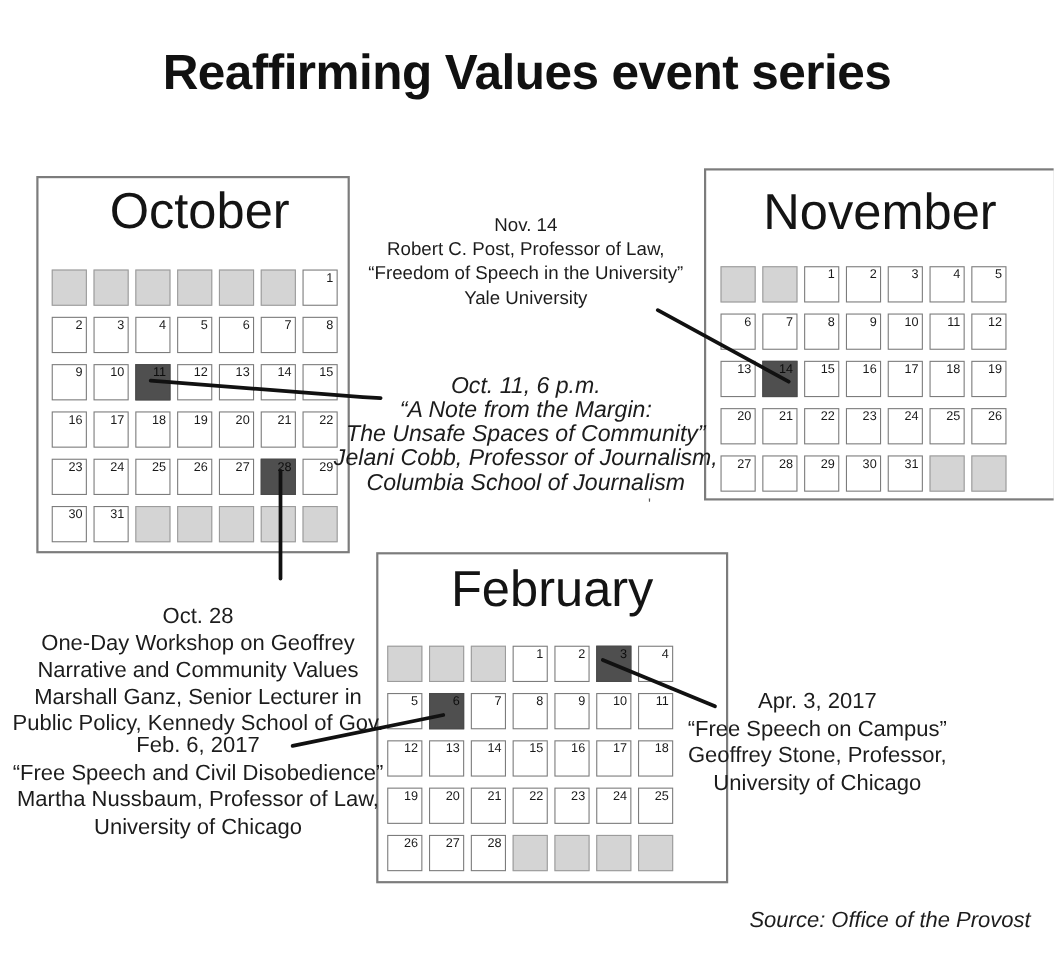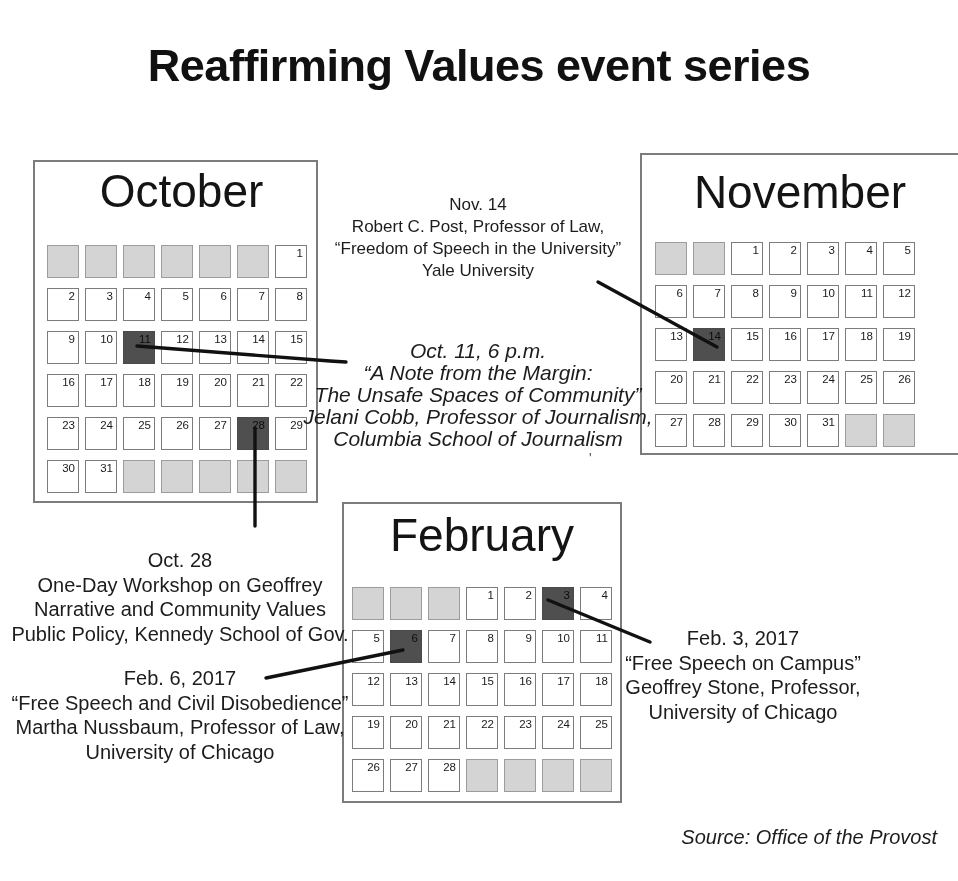--- a/index.html
+++ b/index.html
@@ -24,21 +24,21 @@
     letter-spacing: -0.5px;
   }
   .cal {
     position: absolute;
     border: 2px solid #7c7c7c;
     box-sizing: border-box;
     background: #ffffff;
   }
   #cal-october  { left: 33px;  top: 160px; width: 285px; height: 343px; }
   #cal-november { left: 640px; top: 153px; width: 320px; height: 302px; }
-  #cal-february { left: 342px; top: 502px; width: 280px; height: 301px; }
+  #cal-february { left: 342px; top: 502px; width: 320px; height: 301px; }
   .cal-title {
     text-align: center;
     font-size: 46px;
     line-height: 52px;
     font-weight: 400;
     color: #141414;
   }
   #cal-october  .cal-title { margin-top: 3px; padding-left: 12px; }
   #cal-november .cal-title { margin-top: 11px; }
   #cal-february .cal-title { margin-top: 5px; }
@@ -428,30 +428,31 @@
       <div class="evline">Oct. 11, 6 p.m.</div>
       <div class="evline">“A Note from the Margin:</div>
       <div class="evline">The Unsafe Spaces of Community”</div>
       <div class="evline">Jelani Cobb, Professor of Journalism,</div>
       <div class="evline">Columbia School of Journalism</div>
     </div>
   <div class="event" id="ev-oct28">
       <div class="evline">Oct. 28</div>
       <div class="evline">One-Day Workshop on Geoffrey</div>
       <div class="evline">Narrative and Community Values</div>
+      <div class="evline">Marshall Ganz, Senior Lecturer in</div>
       <div class="evline">Public Policy, Kennedy School of Gov.</div>
     </div>
   <div class="event" id="ev-feb6">
       <div class="evline">Feb. 6, 2017</div>
       <div class="evline">“Free Speech and Civil Disobedience”</div>
       <div class="evline">Martha Nussbaum, Professor of Law,</div>
       <div class="evline">University of Chicago</div>
     </div>
   <div class="event" id="ev-feb3">
-      <div class="evline">Feb. 3, 2017</div>
+      <div class="evline">Apr. 3, 2017</div>
       <div class="evline">“Free Speech on Campus”</div>
       <div class="evline">Geoffrey Stone, Professor,</div>
       <div class="evline">University of Chicago</div>
     </div>
 
   <div class="stray">'</div>
 
   <svg class="lines-overlay" viewBox="0 0 958 881" xmlns="http://www.w3.org/2000/svg">
     <polyline points="137,346 330,361 346,362" fill="none" stroke="#111111" stroke-width="3.4" stroke-linecap="round" stroke-linejoin="round"></polyline>
     <line x1="598" y1="282" x2="717" y2="347" stroke="#111111" stroke-width="3.4" stroke-linecap="round"></line>

